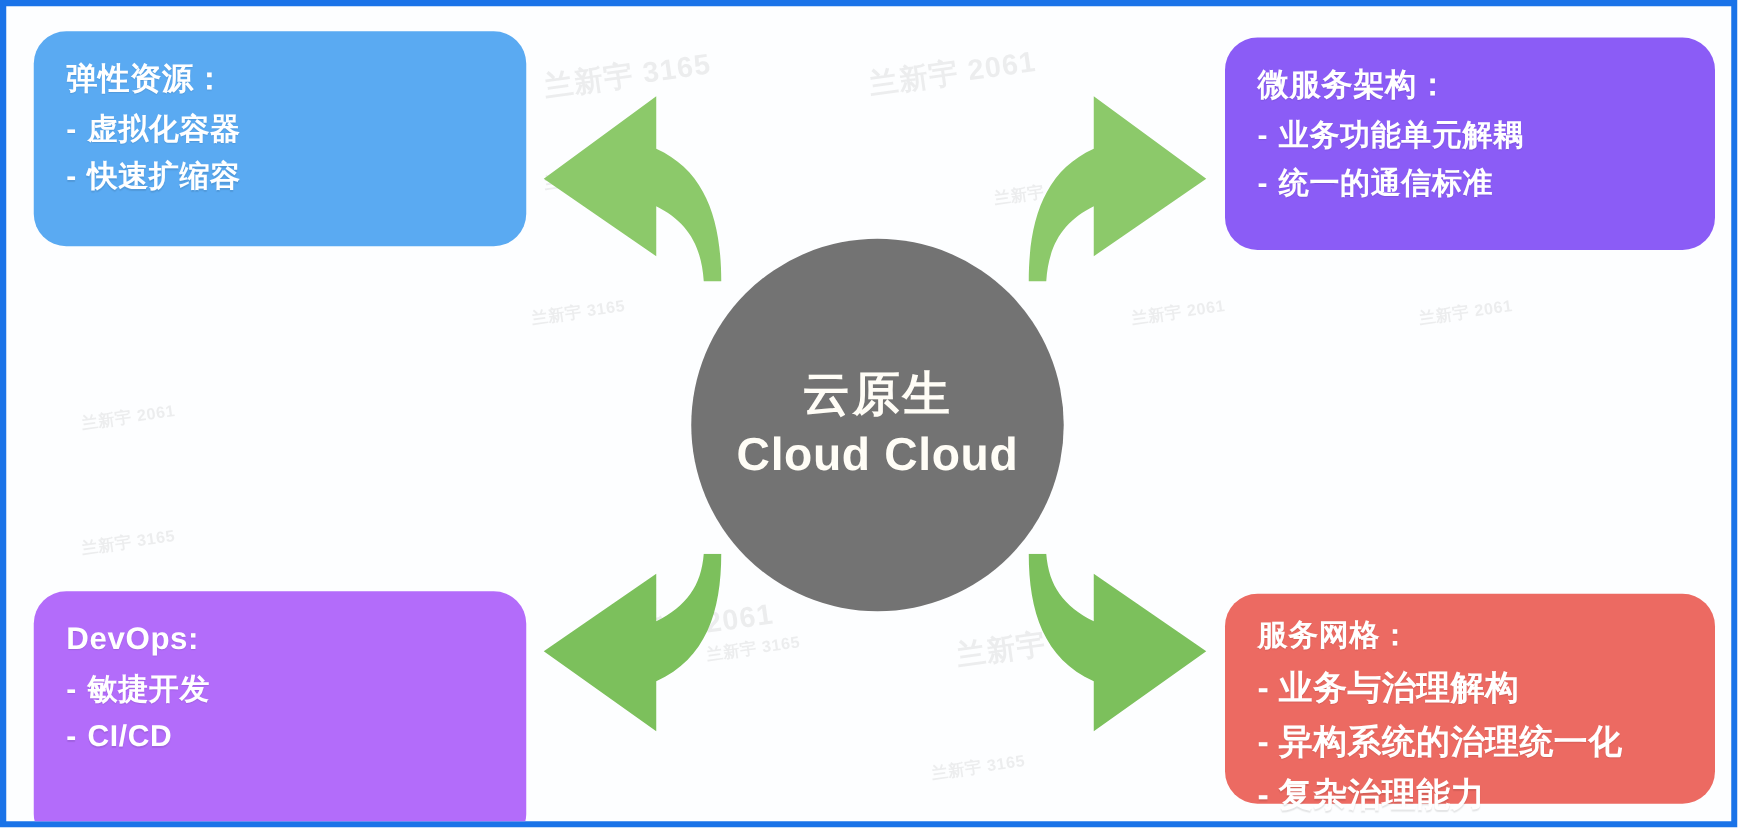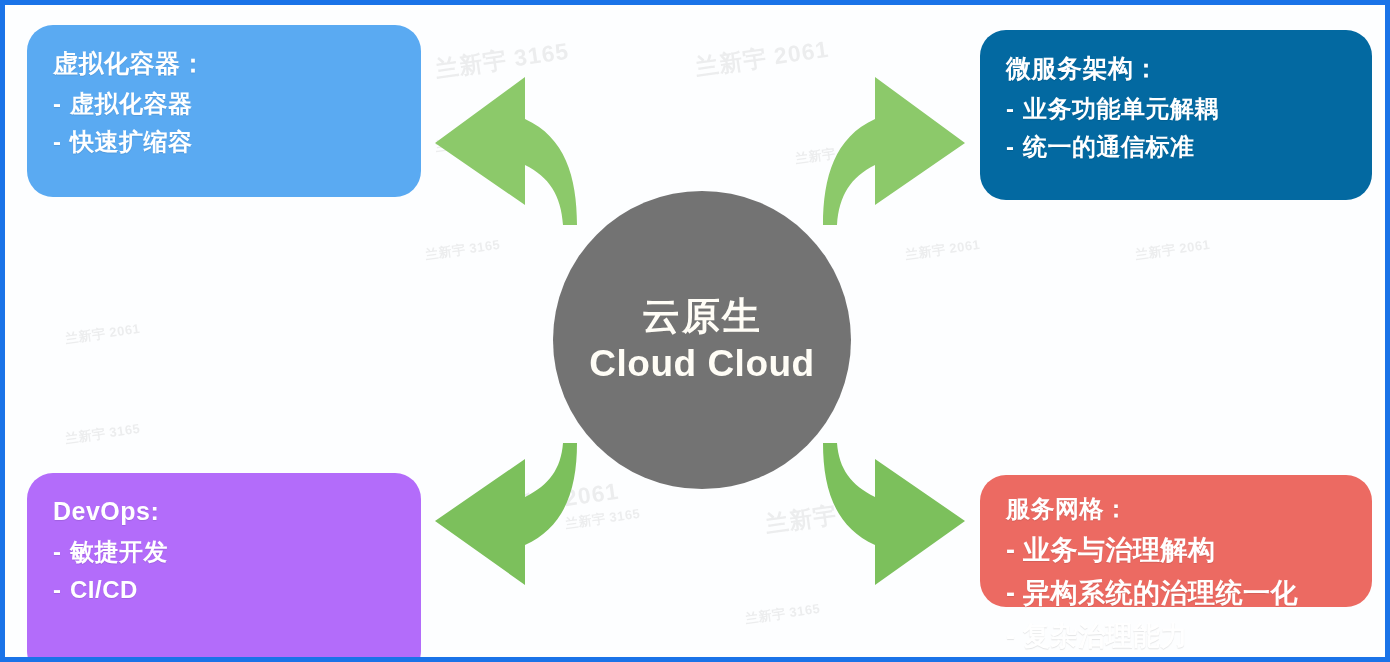--- a/index.html
+++ b/index.html
@@ -42,23 +42,23 @@
     line-height: 1.6;
     letter-spacing: 0.5px;
     text-shadow: 0 1px 1px rgba(0,0,0,0.10);
   }
   .card .bullet .dash {
     display: inline-block;
     width: 17px;
   }
 
   #card-elastic   { left: 22px;  top: 20px;  width: 394px; height: 172px; background: #5aaaf2; }
-  #card-micro     { left: 975px; top: 25px;  width: 392px; height: 170px; background: #0369a1; }
+  #card-micro     { left: 975px; top: 25px;  width: 392px; height: 170px; background: #8b5cf6; }
   #card-devops    { left: 22px;  top: 468px; width: 394px; height: 204px; background: #b36cfa; }
-  #card-mesh      { left: 975px; top: 470px; width: 392px; height: 132px; background: #ec6a62;
+  #card-mesh      { left: 975px; top: 470px; width: 392px; height: 168px; background: #ec6a62;
                     padding-top: 18px; }
   #card-mesh .title  { font-size: 24px; }
   #card-mesh .bullet { font-size: 27px; line-height: 1.58; }
 
   
   #center-circle {
     position: absolute;
     left: 548px;
     top: 186px;
     width: 298px;
@@ -160,21 +160,21 @@
     </svg>
   </div>
 
   <div class="arrow" id="arrow-br">
     <svg width="170" height="150" viewBox="0 0 170 150">
       <path d="M18 0 C18 46 30 84 70 102 L70 142 L160 78 L70 16 L70 54 C46 42 34 26 32 0 Z" fill="#7cc05c"></path>
     </svg>
   </div>
 
   <div class="card" id="card-elastic">
-    <div class="title">虚拟化容器：</div>
+    <div class="title">弹性资源：</div>
     <div class="bullet"><span class="dash">-</span><span>虚拟化容器</span></div>
     <div class="bullet"><span class="dash">-</span><span>快速扩缩容</span></div>
   </div>
 
   <div class="card" id="card-micro">
     <div class="title">微服务架构：</div>
     <div class="bullet"><span class="dash">-</span><span>业务功能单元解耦</span></div>
     <div class="bullet"><span class="dash">-</span><span>统一的通信标准</span></div>
   </div>
 

